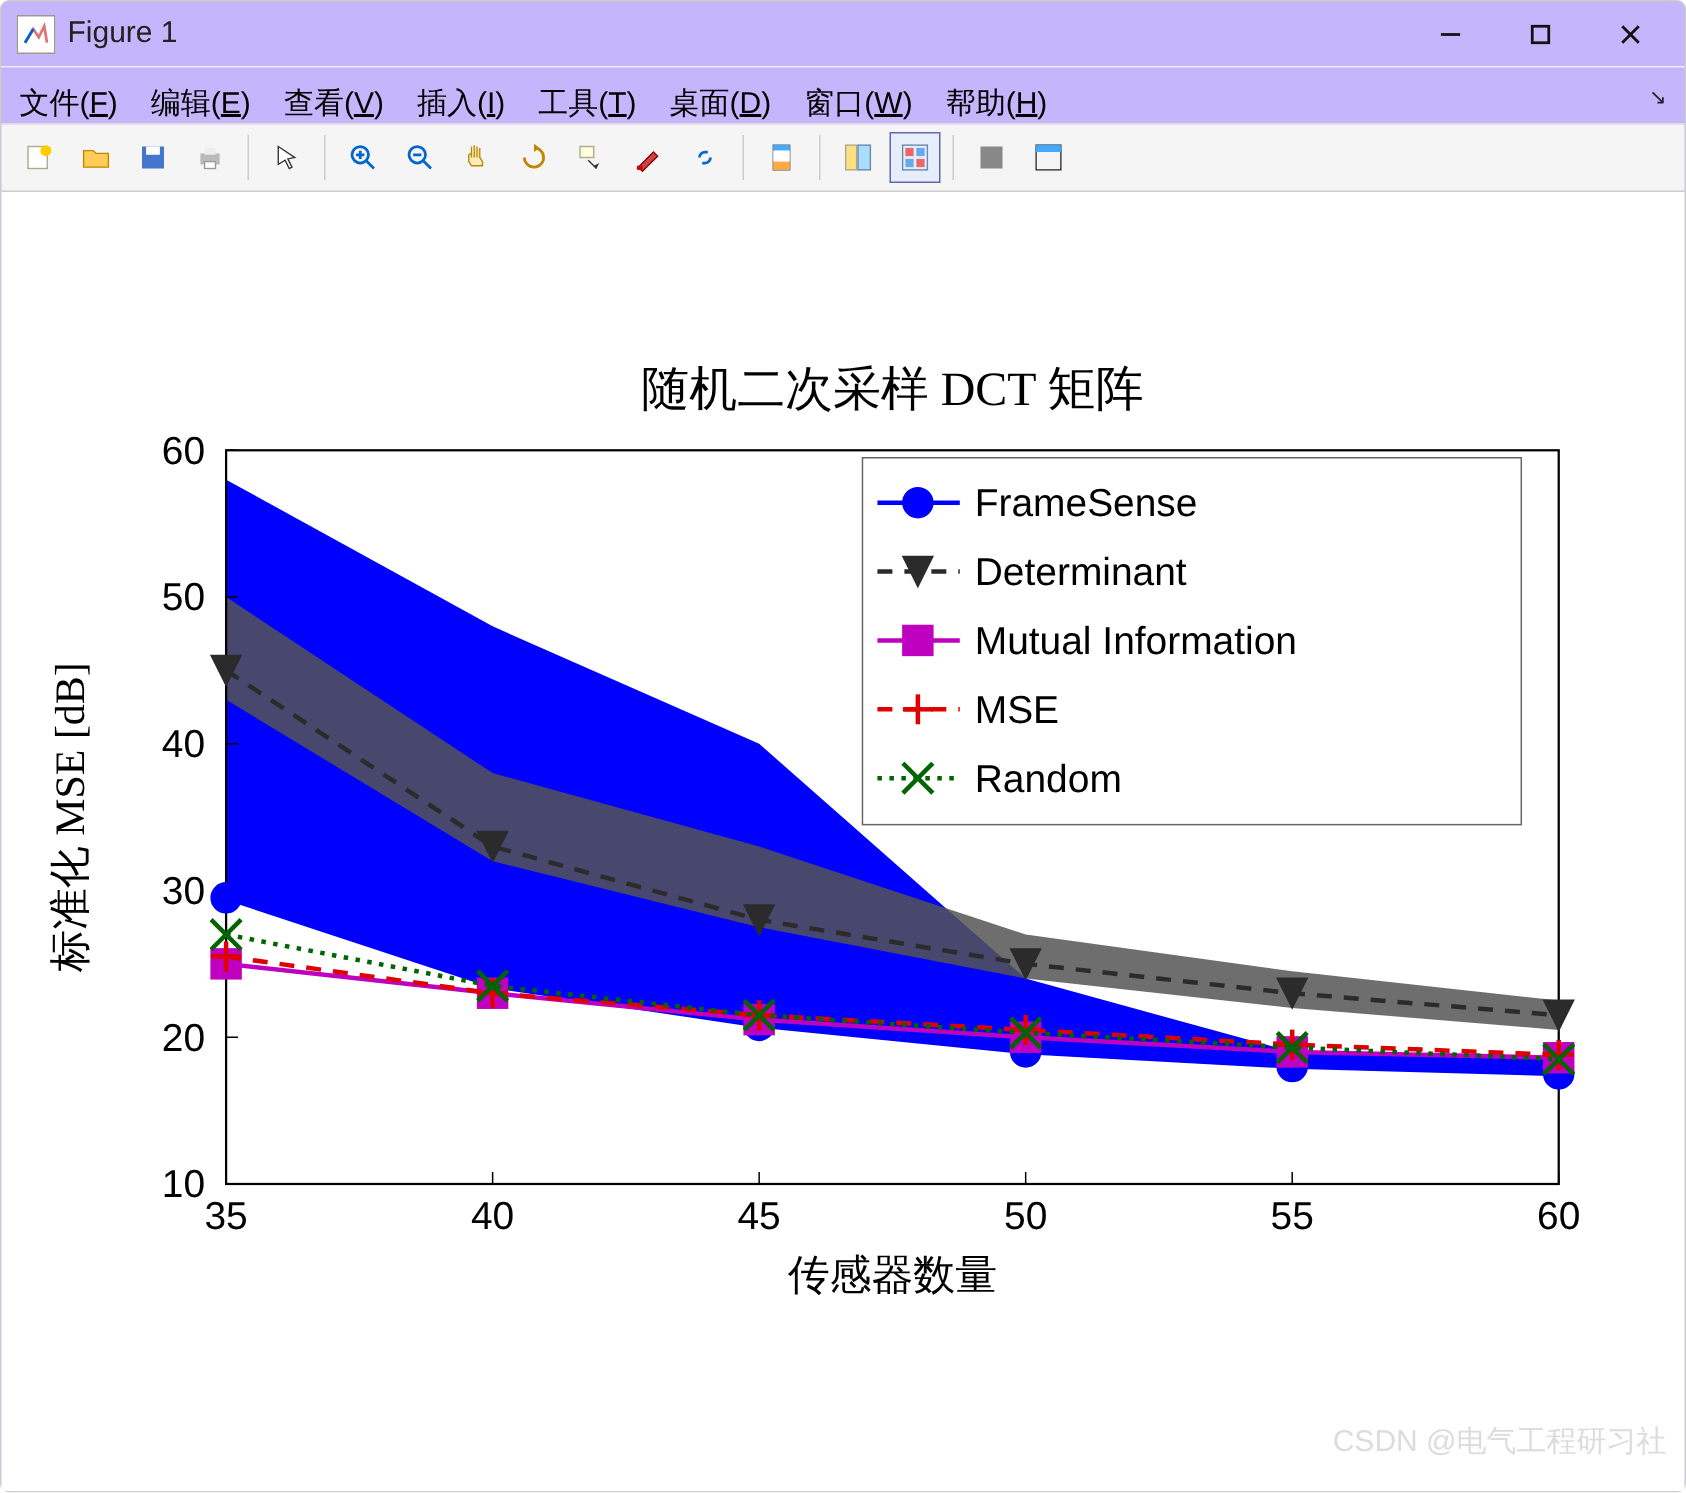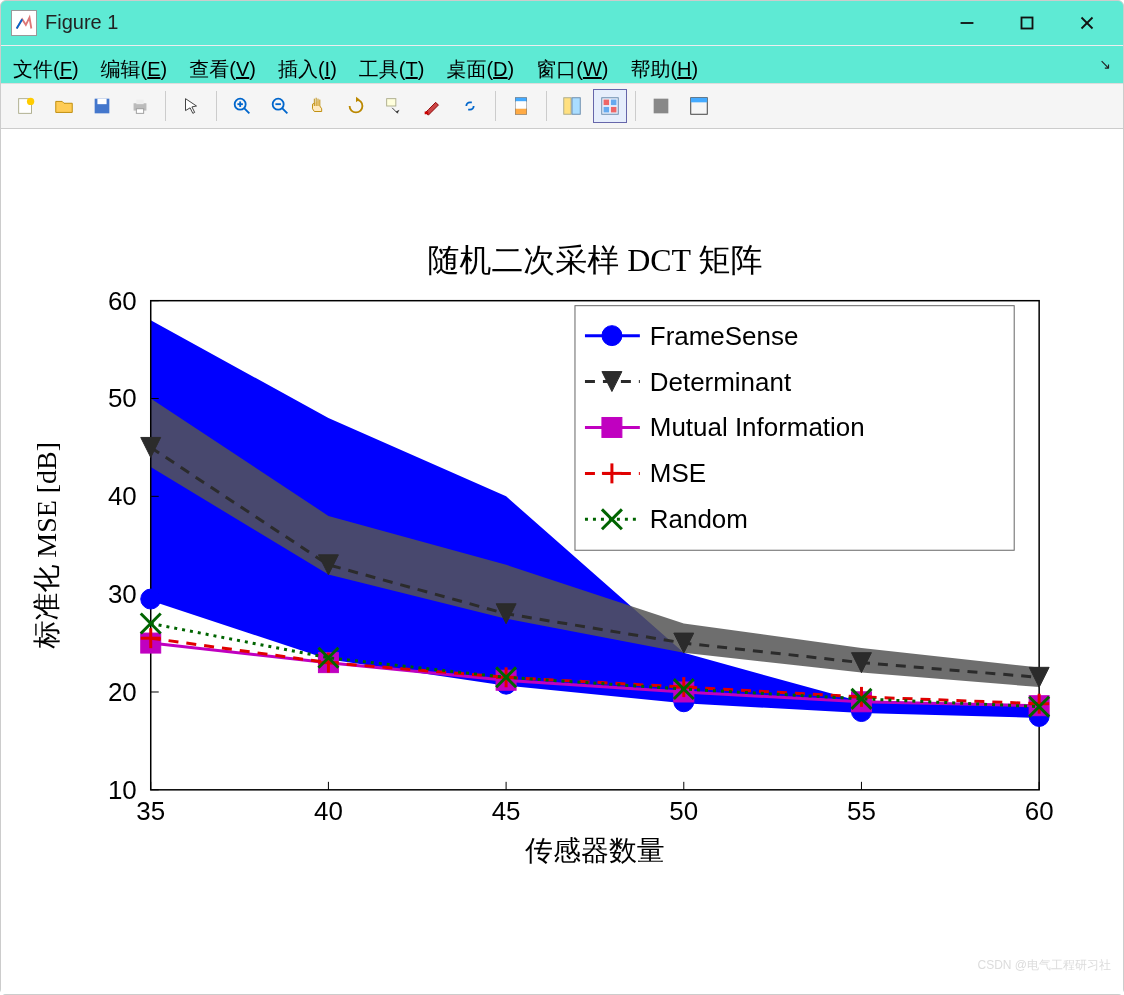--- a/index.html
+++ b/index.html
@@ -4,35 +4,35 @@
 <style>
   * { box-sizing: border-box; }
   body {
     margin: 0;
     font-family: "Segoe UI", Arial, sans-serif;
     background: #fff;
     width: 1124px;
     height: 995px;
     overflow: hidden;
   }
-  .window { width: 1124px; height: 995px; border: 1px solid #ccc; border-radius: 6px; display: flex; flex-direction: column; background: #5eead4; }
+  .window { width: 1124px; height: 995px; border: 1px solid #ccc; border-radius: 6px; display: flex; flex-direction: column; background: #c4b5fd; }
   .titlebar { height: 46px; display: flex; align-items: center; padding: 0 6px; border-bottom: 1px solid #eee; }
   .titlebar .appicon { width: 26px; height: 26px; margin: 0 8px 0 4px; border: 1px solid #999; background: #fff; display:flex; align-items:center; justify-content:center; }
   .titlebar .title { font-size: 20px; color: #222; }
   .wincontrols { margin-left: auto; display: flex; }
   .wincontrols .btn { width: 60px; height: 40px; display: flex; align-items: center; justify-content: center; font-size: 18px; color: #111; }
   .menubar { height: 38px; display: flex; align-items: center; padding: 0 12px; gap: 22px; font-size: 20px; border-bottom: 1px solid #ddd; }
   .menubar span u { text-decoration: underline; }
   .menubar .arrow { margin-left: auto; font-size: 14px; color: #222; }
   .toolbar { height: 46px; display: flex; align-items: center; padding: 0 8px; gap: 4px; background: #f5f5f5; border-bottom: 1px solid #ccc; }
   .tool { width: 34px; height: 34px; display: flex; align-items: center; justify-content: center; border: 1px solid transparent; }
   .tool.active { border: 1px solid #66a; background: #e6eefc; }
   .sep { width: 1px; height: 30px; background: #ccc; margin: 0 4px; }
   .plotarea { flex: 1; position: relative; background: #fff; }
-  .watermark { position: absolute; right: 12px; bottom: 20px; font-size: 12px; color: #dcdcdc; }
+  .watermark { position: absolute; right: 12px; bottom: 20px; font-size: 20px; color: #dcdcdc; }
   svg.icon { width: 22px; height: 22px; }
   .menu-item { white-space: nowrap; margin-top: 10px; }
 </style>
 </head>
 <body>
 
 <div class="window">
 
   <div class="titlebar">
     <div class="appicon">

